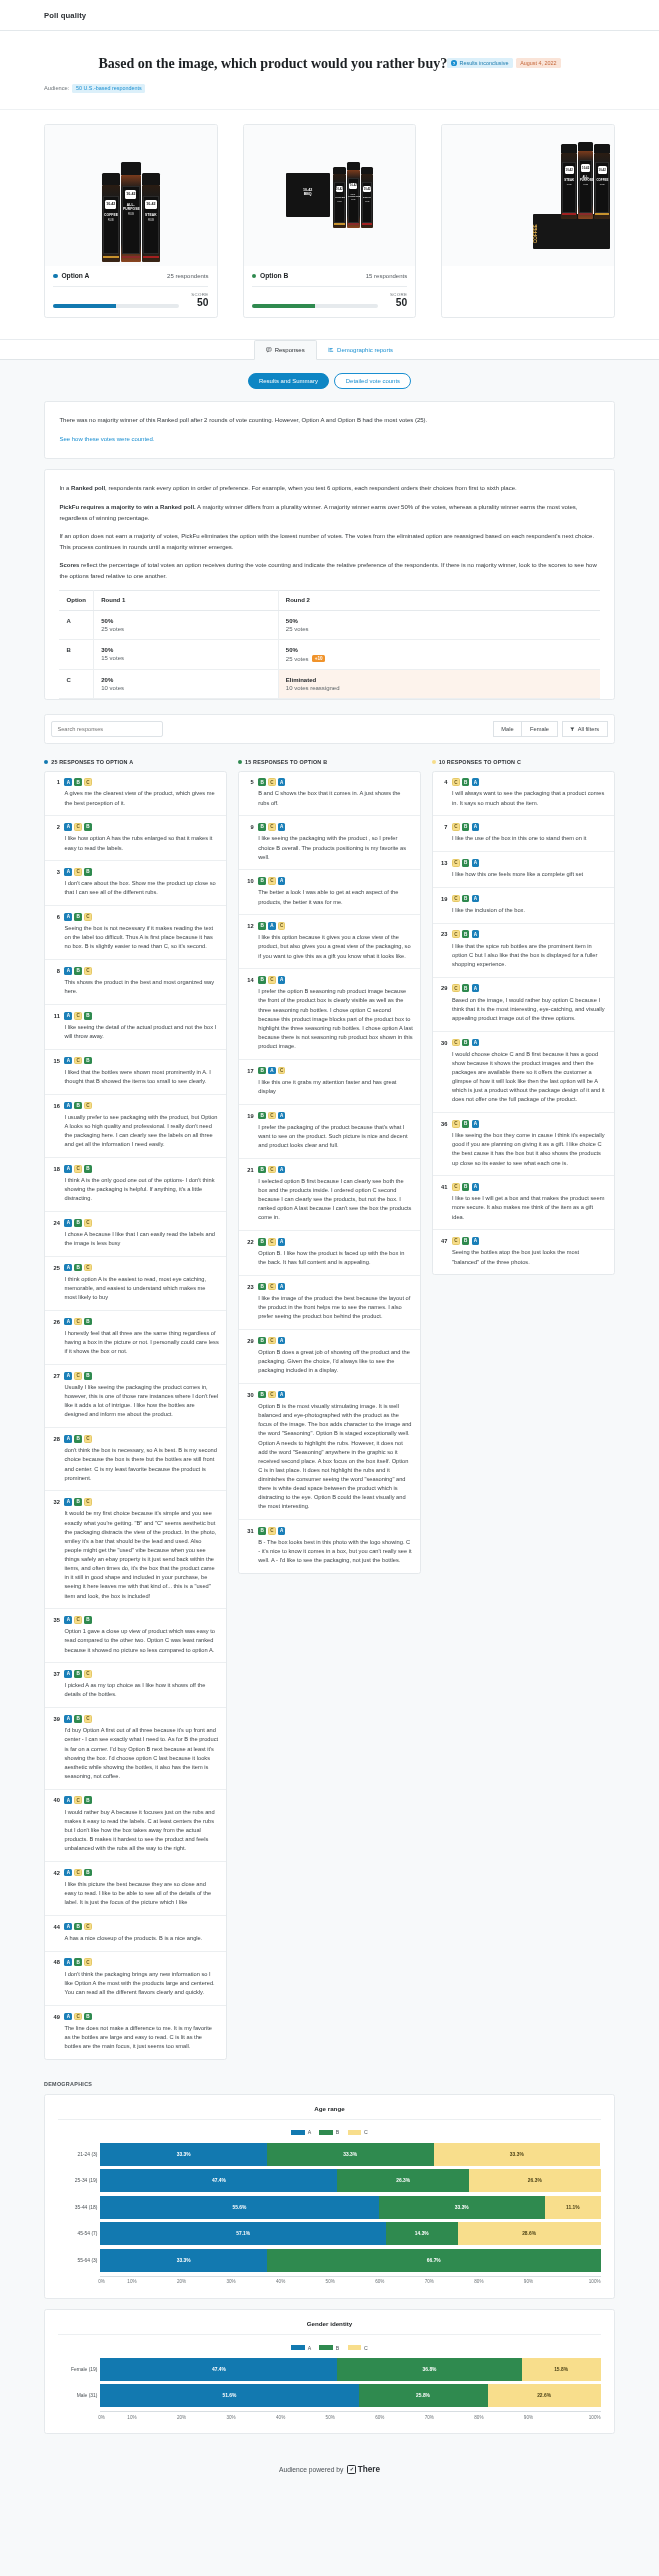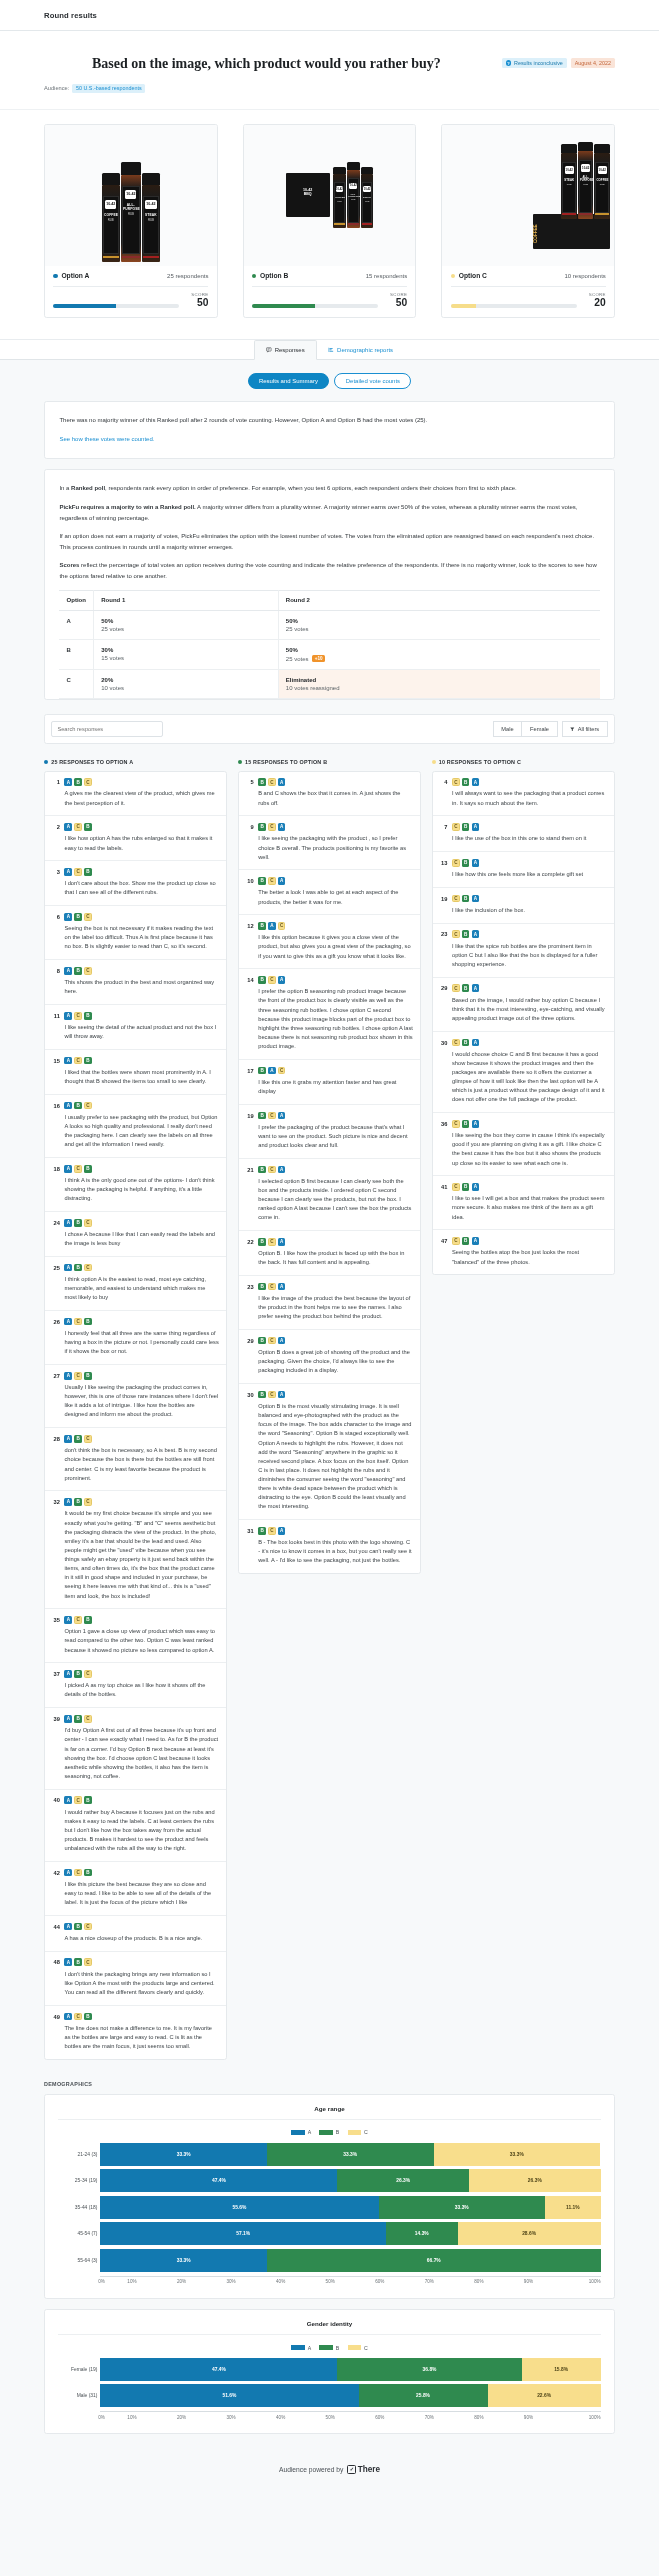--- a/index.html
+++ b/index.html
@@ -23,21 +23,21 @@
     border-bottom:0.5px solid #e3e8eb;
   }
   .topbar-title { font-size:7.7px; font-weight:600; color:#2b2f33; letter-spacing:0.1px; }
 
   
   .qhead {
     background:#ffffff;
     padding:24px 44px 16.5px 44px;
     border-bottom:0.5px solid #eef1f3;
   }
-  .qrow { display:flex; align-items:flex-start; justify-content:space-between;margin-left:48px; }
+  .qrow { display:flex; align-items:flex-start; justify-content:center; }
   .qtitle {
     font-family:"Liberation Serif", serif;
     font-size:14px;
     font-weight:700;
     line-height:1.25;
     color:#1d2124;
     max-width:433px;
     margin:0;
   }
   .badges { display:flex; align-items:center; gap:3.6px; padding-top:3.1px; flex:0 0 auto; }
@@ -224,21 +224,21 @@
   .lbl-rub { margin-top:1.5px; text-align:center; font-size:2.8px; color:#ddd; }
   .stripe { position:absolute; left:1px; right:1px; bottom:3.6px; height:2.1px; }
   .gbox { width:44px; height:44px; background:#131313; border-radius:1px; position:relative; margin-right:2.1px; }
   .gbox-t { position:absolute; top:14.4px; left:0; right:0; text-align:center; font-size:3.6px; color:#fff; font-weight:700; }
   .pedestal { width:77px; height:35px; background:#161616; border-radius:1px; position:relative; }
 </style>
 </head>
 <body>
 
 <div class="topbar">
-  <div class="topbar-title">Round results</div>
+  <div class="topbar-title">Poll quality</div>
 </div>
 
 <div class="qhead">
   <div class="qrow">
     <h1 class="qtitle">Based on the image, which product would you rather buy?</h1>
     <div class="badges">
       <span class="badge badge-info">
         <span class="qmark">?</span>
         <span>Results inconclusive</span>
       </span>
@@ -409,39 +409,20 @@
                   <div class="lbl-logo" style="width:9.3px;height:7.2px;font-size:2.8px">10-42</div>
                   <div class="lbl-name" style="font-size:2.8px">COFFEE</div>
                   <div class="lbl-rub" style="font-size:2.3px">RUB</div>
                 </div>
                 <div class="stripe" style="background:#c8922e"></div>
               </div>
             </div>
         </div>
         <div class="pedestal">
           <div style="position:absolute;left:5.2px;bottom:6.2px;color:#e5b553;font-size:4.6px;font-weight:700;transform:rotate(-90deg);transform-origin:left bottom">COFFEE</div>
-        </div>
-      </div>
-    </div>
-    <div class="card-body">
-      <div class="card-head">
-        <div class="opt-label">
-          <span class="dot" style="background:#f6dd8a"></span>
-          <span>Option C</span>
-        </div>
-        <div class="resp-n">10 respondents</div>
-      </div>
-      <div class="card-div"></div>
-      <div class="score-row">
-        <div class="bar-track">
-          <div class="bar-fill" style="width:20%;background:#f6dd8a"></div>
-        </div>
-        <div class="score-box">
-          <div class="score-lab">SCORE</div>
-          <div class="score-val">20</div>
         </div>
       </div>
     </div>
   </div>
 </div>
 
 <div class="tabs-wrap">
   <div class="tabs">
     <div class="tab active">
       <svg width="5.7" height="5.7" viewBox="0 0 16 16">

